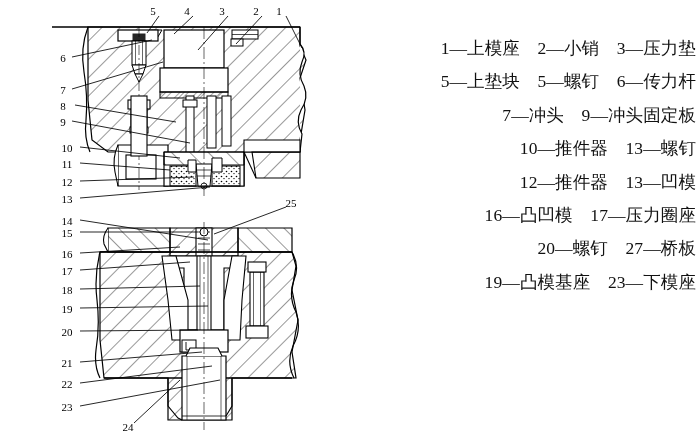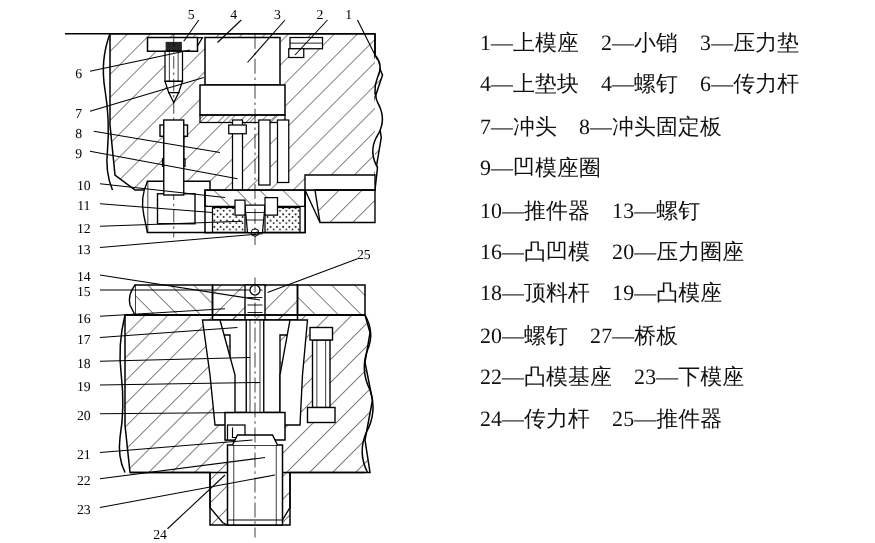--- a/index.html
+++ b/index.html
@@ -1,21 +1,21 @@
 <!DOCTYPE html>
 <html><head>
 <meta charset="utf-8">
 <style>
   html,body{margin:0;padding:0;background:#ffffff;}
   body{width:700px;height:434px;position:relative;overflow:hidden;
        font-family:"Liberation Serif",serif;color:#000;}
   #root{position:absolute;inset:0;}
   #figure{position:absolute;left:0;top:0;width:360px;height:434px;}
   #figure svg{display:block;}
-  #legend{position:absolute;left:384px;top:18px;width:312px;}
+  #legend{position:absolute;left:384px;top:32px;width:312px;text-align:right;}
   .legend-line{
       font-family:"Liberation Serif","DejaVu Serif",serif;
       font-size:17.5px;line-height:33.4px;white-space:pre;color:#111;
       letter-spacing:0.1px;
   }
 </style>
 </head>
 <body>
 
 <div id="root">
@@ -218,24 +218,22 @@
         <text x="67" y="388">22</text>
         <text x="67" y="411">23</text>
         <text x="128" y="431">24</text>
         <text x="291" y="207">25</text>
       </g>
     </svg>
   </div>
 
   <div id="legend">
     <div class="legend-line">1—上模座　2—小销　3—压力垫</div>
-    <div class="legend-line">4—上垫块　4—螺钉　6—传力杆</div>
-    <div class="legend-line">7—冲头　8—冲头固定板</div>
-    <div class="legend-line">9—凹模座圈</div>
+    <div class="legend-line">5—上垫块　5—螺钉　6—传力杆</div>
+    <div class="legend-line">7—冲头　9—冲头固定板</div>
     <div class="legend-line">10—推件器　13—螺钉</div>
-    <div class="legend-line">16—凸凹模　20—压力圈座</div>
-    <div class="legend-line">18—顶料杆　19—凸模座</div>
+    <div class="legend-line">12—推件器　13—凹模</div>
+    <div class="legend-line">16—凸凹模　17—压力圈座</div>
     <div class="legend-line">20—螺钉　27—桥板</div>
-    <div class="legend-line">22—凸模基座　23—下模座</div>
-    <div class="legend-line">24—传力杆　25—推件器</div>
+    <div class="legend-line">19—凸模基座　23—下模座</div>
   </div>
 
 </div>
 
 </body></html>

